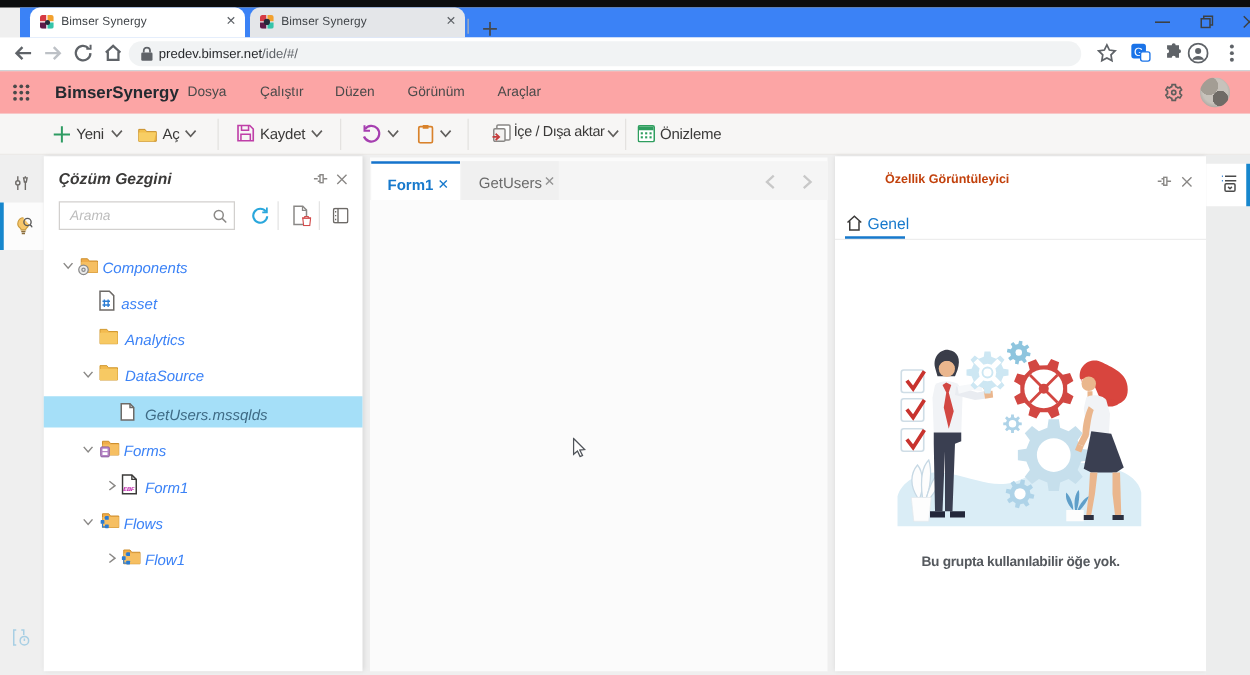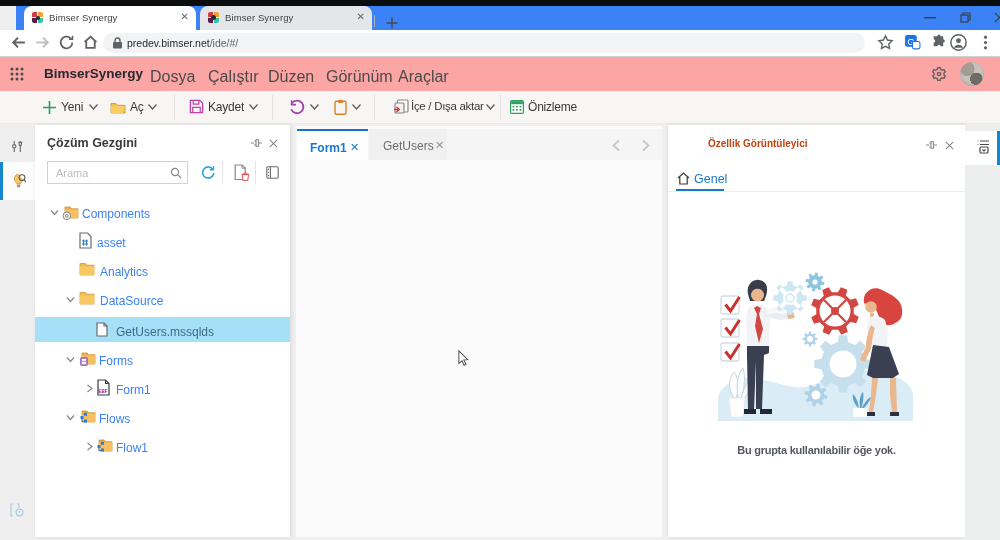--- a/index.html
+++ b/index.html
@@ -19,35 +19,35 @@
 
   #navbar { left:0; top:30px; width:1000px; height:26px; background:#fff; }
   .navic { top:4px; width:17px; height:17px; }
   #pill { left:103px; top:3px; width:762px; height:20px; background:#f1f3f4; border-radius:10px; }
   #url { left:24px; top:4px; font-size:10.5px; color:#27292c; }
   #chromeline { left:0; top:56px; width:1000px; height:1px; background:#d0d3d6; }
 
   
   #appheader { left:0; top:57px; width:1000px; height:34px; background:#fca5a5; }
   #brand { left:44px; top:9px; font-size:13.5px; font-weight:bold; color:#242a30; }
-  .menuitem { top:11px; font-size:16px; color:#4a4a4a; }
+  .menuitem { top:11px; font-size:11px; color:#4a4a4a; }
 
   
   #toolbar { left:0; top:91px; width:1000px; height:33px; background:#f7f6f5; border-bottom:1px solid #eceae8;padding-left:21px; }
   .tbtxt { top:9px; font-size:12px; color:#3b3a39; letter-spacing:-0.2px; }
   .tbcaret { top:12px; }
   .tbsep { top:4px; width:1px; height:25px; background:#e4e2e0; }
 
   
   #workspace { left:0; top:124px; width:1000px; height:416px; background:#efefef; }
 
   #leftrail { left:0; top:0; width:35px; height:416px; background:#efefef; }
   #railtile { left:0; top:38px; width:35px; height:38px; background:#fcfcfc; border-left:3px solid #1787cd; }
 
-  #leftpanel { left:35px; top:1px; width:255px; height:412px; background:#fff; box-shadow:1px 0 4px rgba(0,0,0,.10); }
+  #leftpanel { left:35px; top:1px; width:255px; height:412px; background:#fff; box-shadow:1px 0 4px rgba(0,0,0,.10);font-style:italic; }
   #lp-title { left:12px; top:11px; font-size:12.5px; font-weight:bold; color:#3b3a39; }
   #searchbox { left:12px; top:36px; width:141px; height:23px; border:1px solid #d2d0ce; background:#fff; }
   #searchbox span { position:absolute; left:8px; top:5px; font-size:11px; color:#bdbdbd; }
 
   .trow { position:absolute; left:0; height:29px; width:255px; }
   .tlabel { position:absolute; top:8px; font-size:12px; color:#3b82f6; }
   .chev { position:absolute; top:10px; }
 
   
   #center { left:296px; top:2px; width:366px; height:411px; background:#fbfbfb; }

